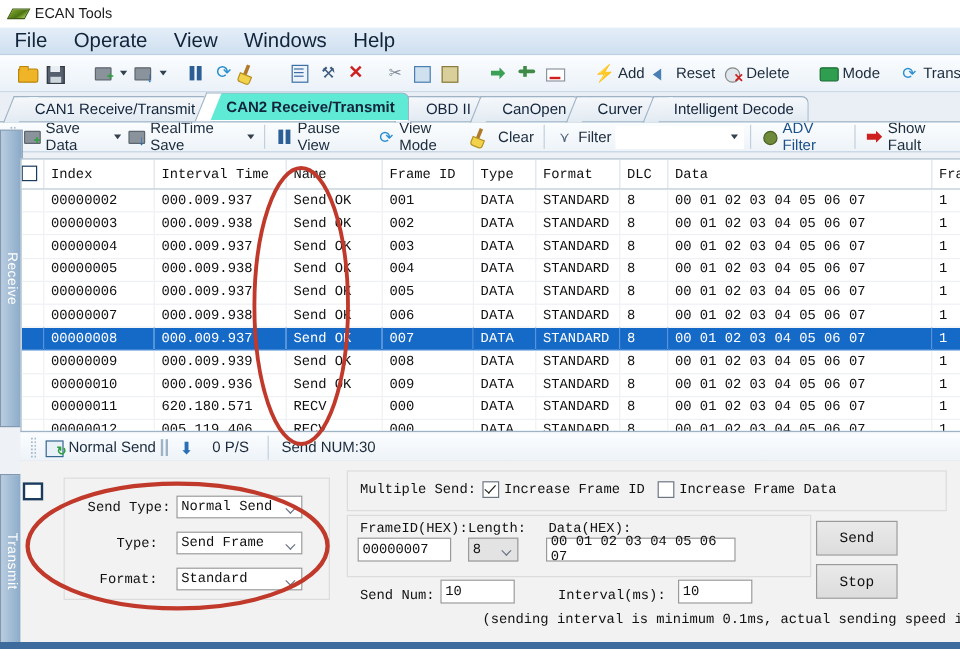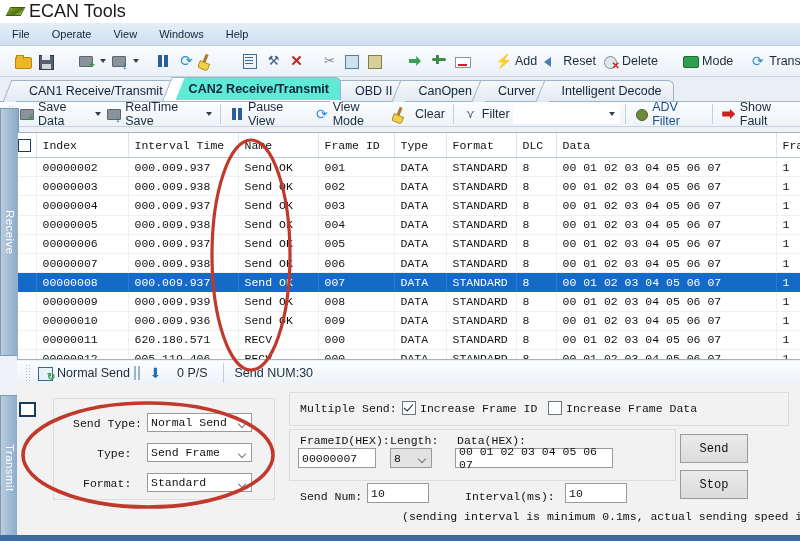--- a/index.html
+++ b/index.html
@@ -17,30 +17,30 @@
     height:22px;background:#ffffff;display:flex;align-items:center;
     padding-left:8px;gap:7px;
     border-bottom:1px solid #ffffff;
   }
   .title-icon{width:14px;height:12px;position:relative;display:inline-block;}
   .title-icon i{
     position:absolute;left:0;top:2px;width:13px;height:7px;
     background:linear-gradient(135deg,#7ba428 0%,#4e7314 60%,#9ec94b 100%);
     transform:skewX(-28deg);border:1px solid #3d5c10;
   }
-  .title-text{font-size:18px;color:#1a1a1a;}
+  .title-text{font-size:12px;color:#1a1a1a;}
 
   
   .menubar{
     height:22px;background:#d6e3f0;
     background:linear-gradient(#e4eef8,#cfdff0);
     display:flex;align-items:center;padding-left:12px;gap:22px;
     border-bottom:1px solid #bcd0e4;
   }
-  .menubar span{font-size:11px;color:#12243a;}
+  .menubar span{font-size:17px;color:#12243a;}
 
   
   .toolbar{
     height:30px;background:linear-gradient(#fbfdff,#eaf1f8);
     display:flex;align-items:center;padding-left:4px;
     border-bottom:1px solid #c3d3e2;
   }
   .grip{width:5px;height:18px;margin:0 4px;
     background-image:radial-gradient(#9bb0c4 38%,transparent 40%);
     background-size:3px 3px;opacity:.85;}

